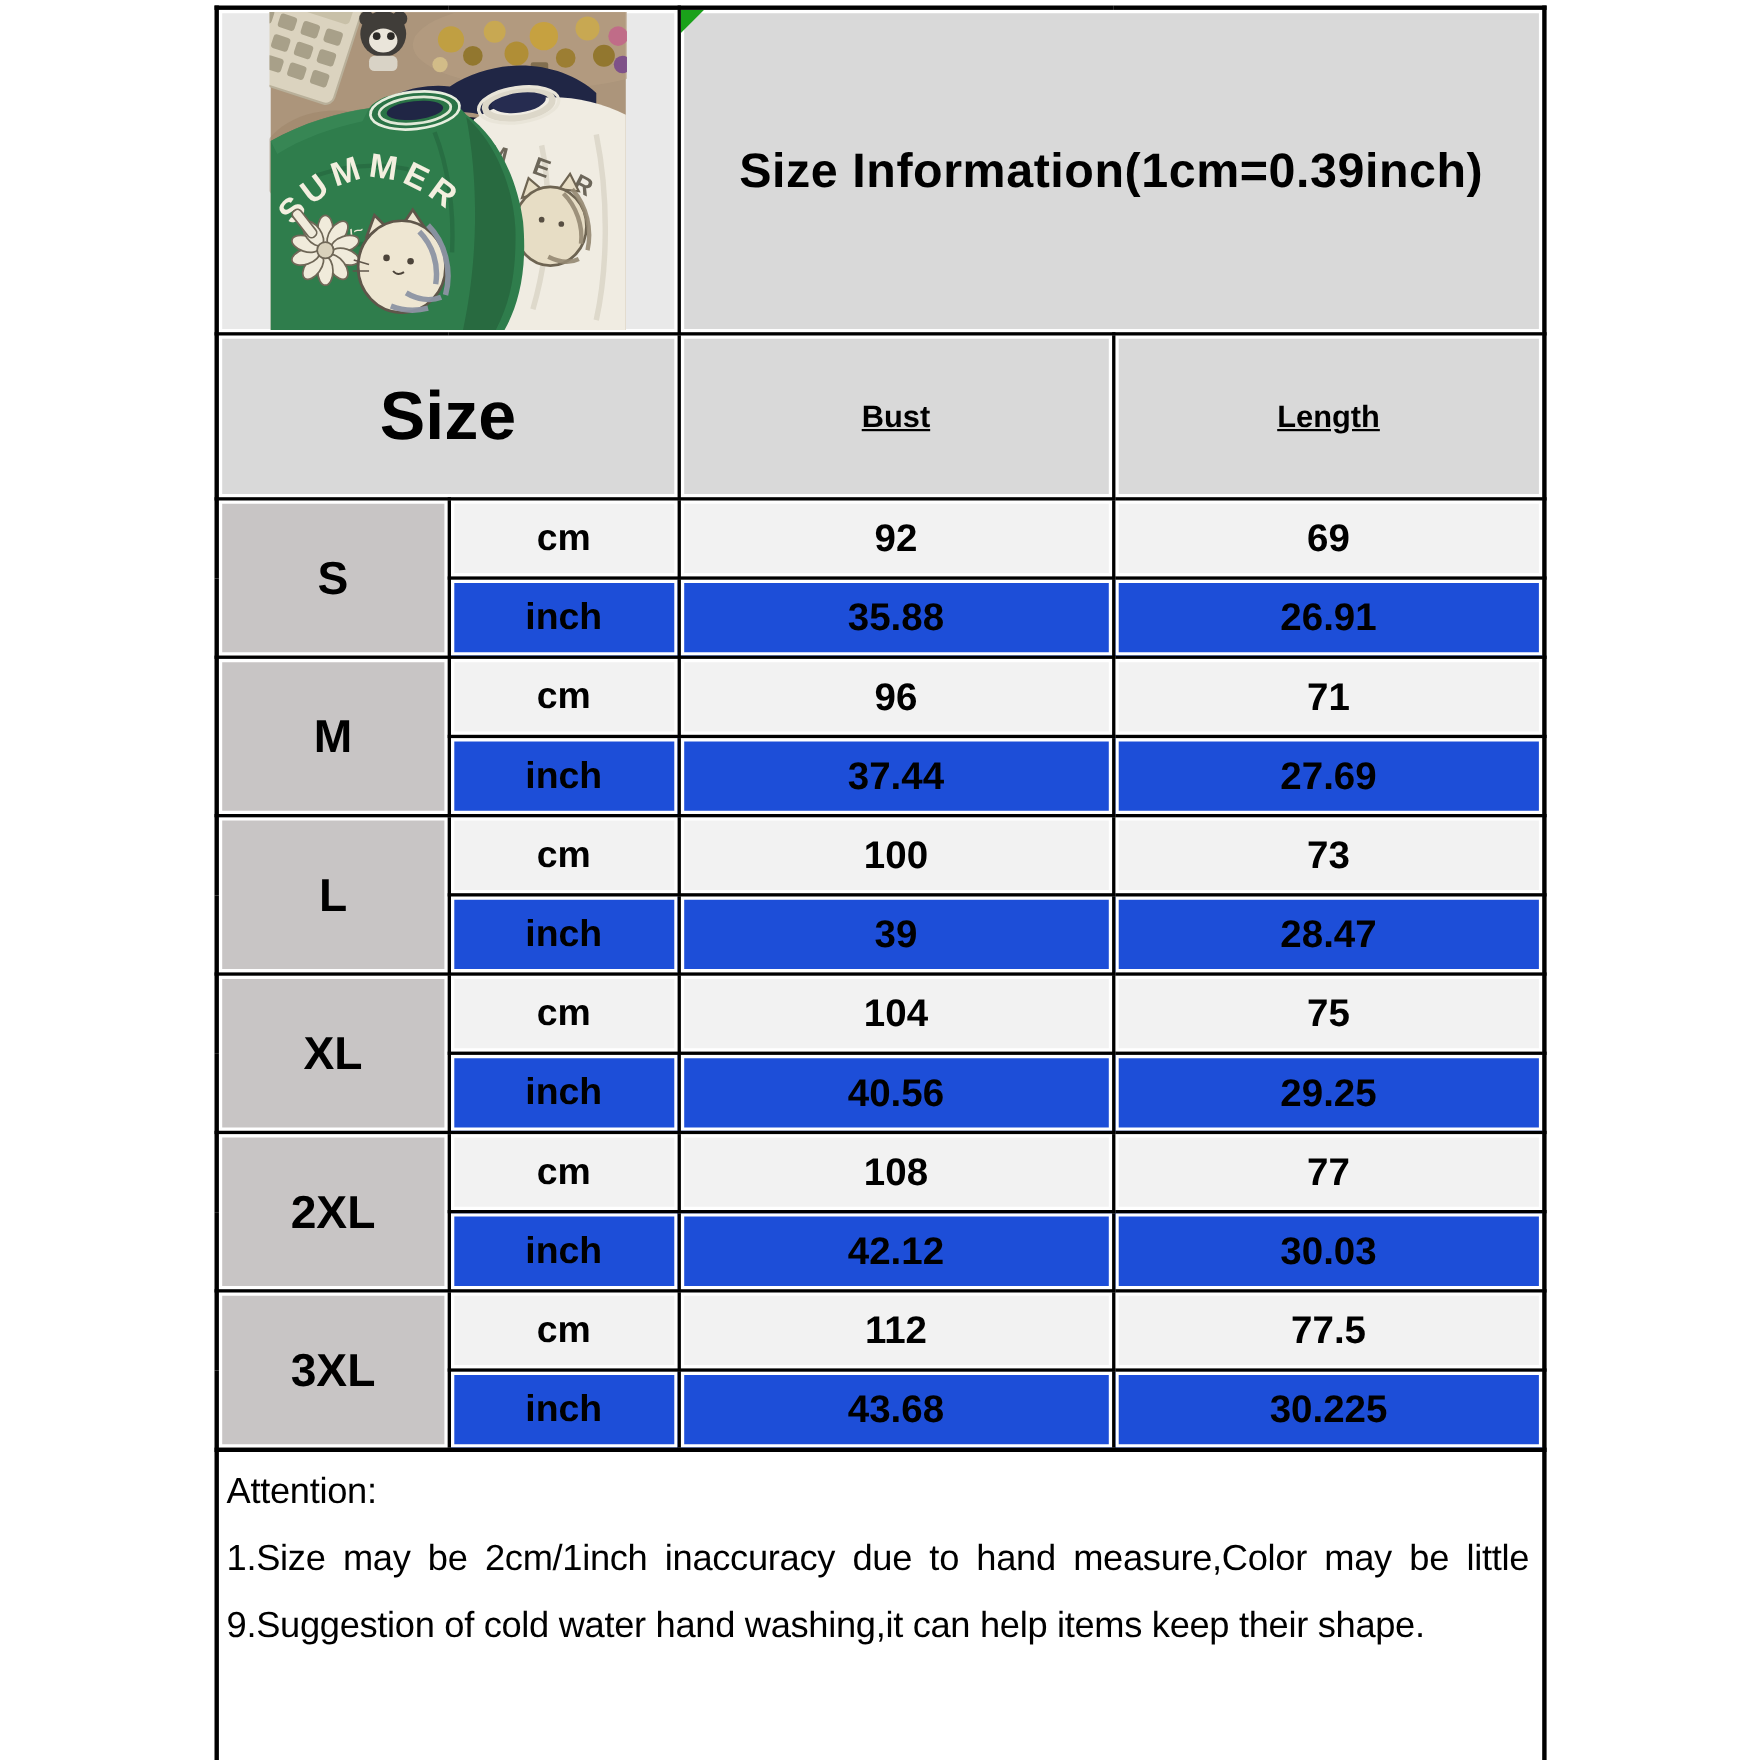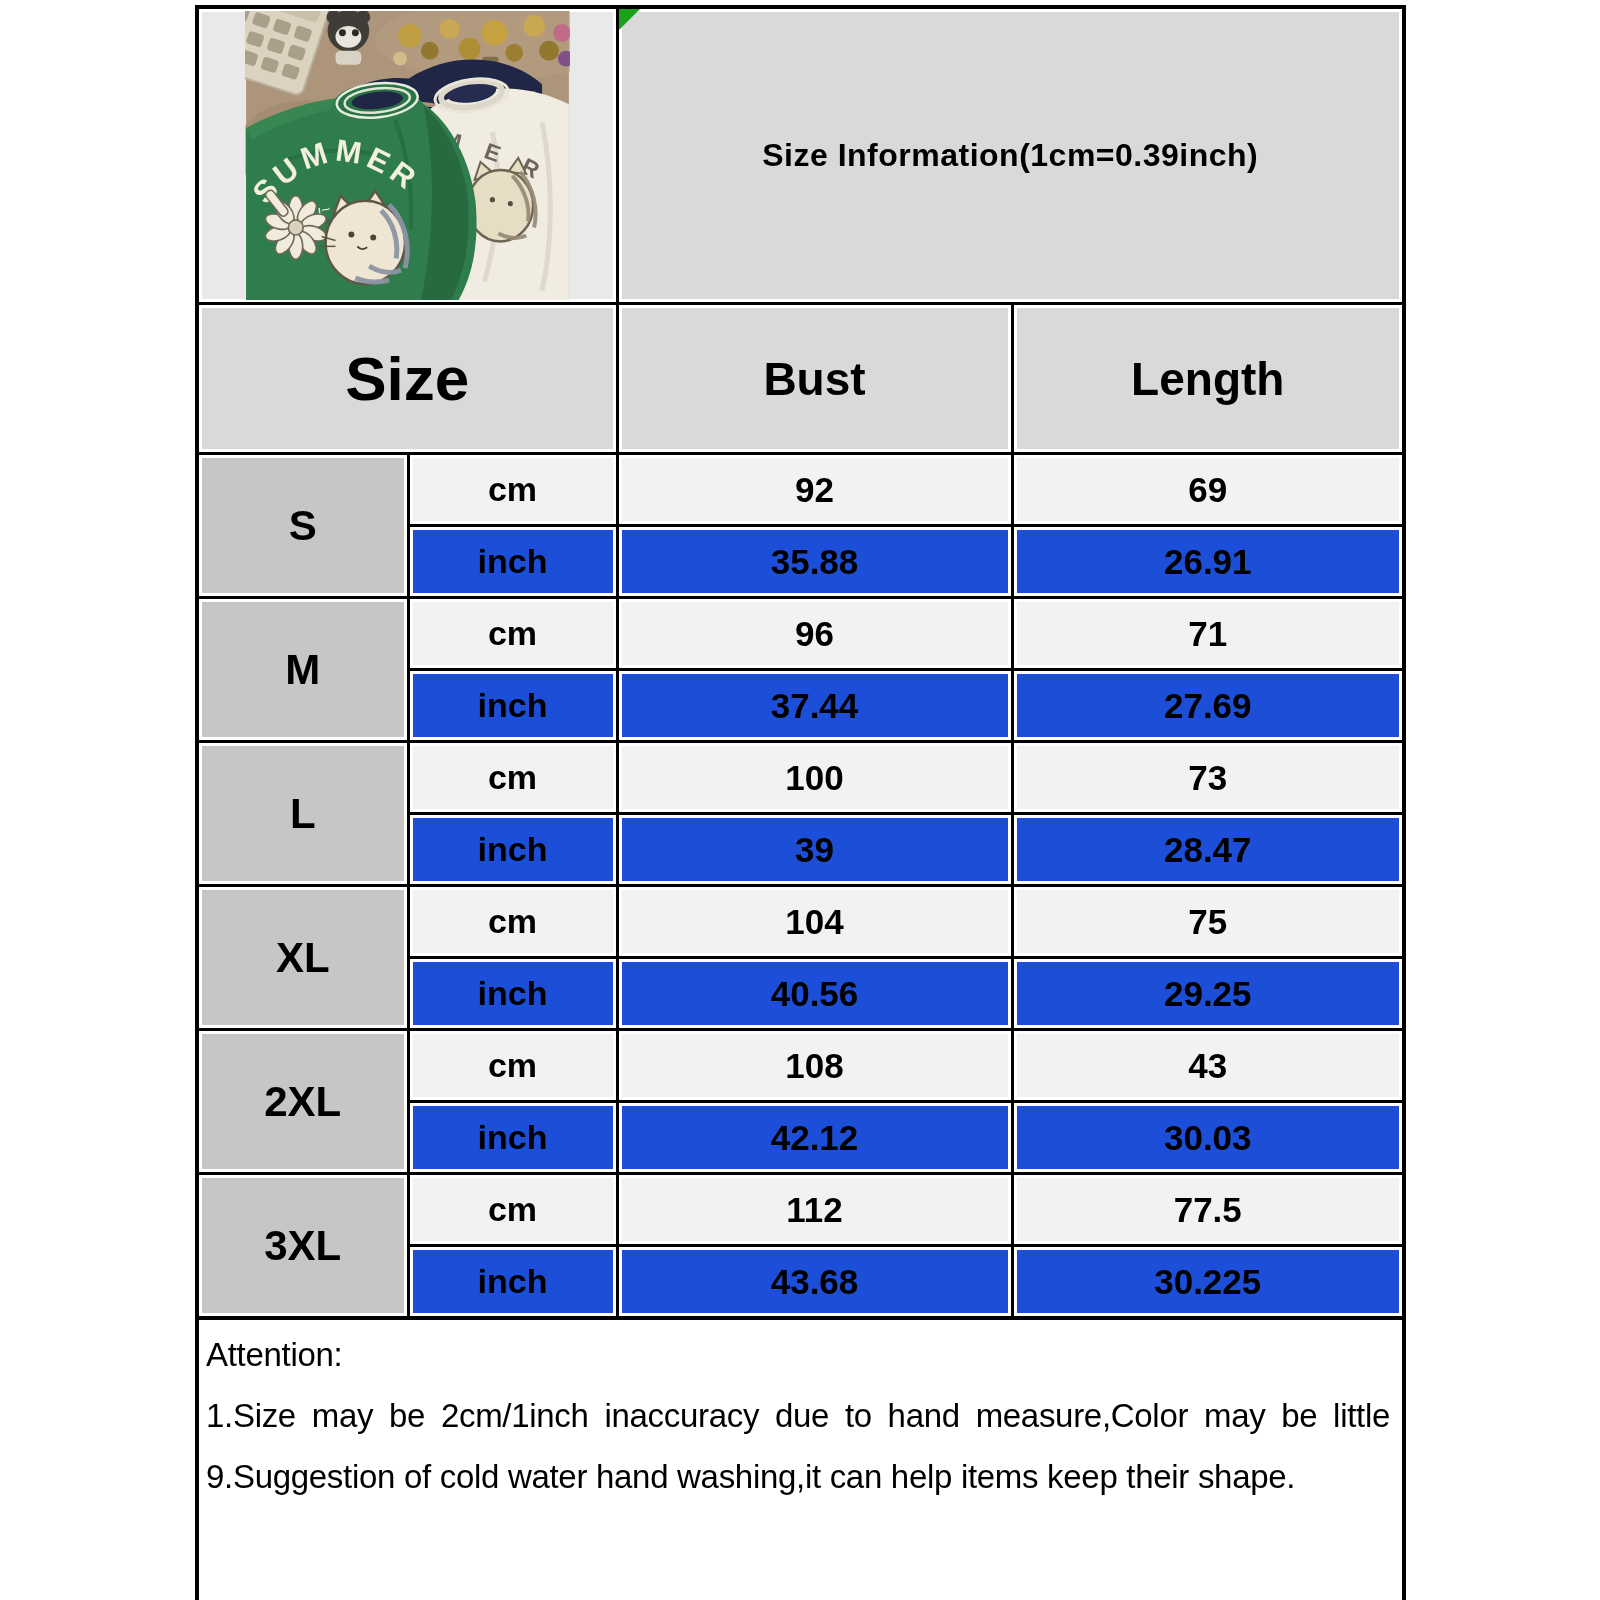--- a/index.html
+++ b/index.html
@@ -24,28 +24,28 @@
   }
 
   
   tr.media td  { height:293px; }
   tr.head  td  { height:147px; }
   tr.u     td  { height:69px;  }
 
   
   td.image-cell { background:#e9e9e9; }
   td.title-cell { background:#d9d9d9; position:relative; }
-  .title-text   { font-size:32px; font-weight:700; letter-spacing:0.5px; }
+  .title-text   { font-size:44px; font-weight:700; letter-spacing:0.5px; }
   .corner {
     position:absolute; top:0; left:0; width:0; height:0;
     border-top:21px solid #1aa11a; border-right:21px solid transparent;
   }
   tr.head td    { background:#d9d9d9; font-weight:700;text-align:center; }
   td.size-head  { font-size:62px; }
-  td.col-head   { font-size:46px; }
+  td.col-head   { font-size:28px;text-decoration:underline; }
 
   td.size-label { background:#c8c5c5; font-size:42px; font-weight:700; }
   tr.cm  td.unit, tr.cm  td.val { background:#f2f2f2; }
   tr.inch td.unit, tr.inch td.val { background:#1d4ed8; }
   td.unit { font-size:34px; font-weight:700; }
   td.val  { font-size:35px; font-weight:700; }
 
   .photo-frame { width:325px; margin:0 auto; font-size:0; }
 
   .attention {
@@ -276,21 +276,21 @@
     <tr class="u inch">
       <td class="unit">inch</td>
       <td class="val">40.56</td>
       <td class="val">29.25</td>
     </tr>
 
     <tr class="u cm">
       <td class="size-label" rowspan="2">2XL</td>
       <td class="unit">cm</td>
       <td class="val">108</td>
-      <td class="val">43</td>
+      <td class="val">77</td>
     </tr>
     <tr class="u inch">
       <td class="unit">inch</td>
       <td class="val">42.12</td>
       <td class="val">30.03</td>
     </tr>
 
     <tr class="u cm">
       <td class="size-label" rowspan="2">3XL</td>
       <td class="unit">cm</td>

